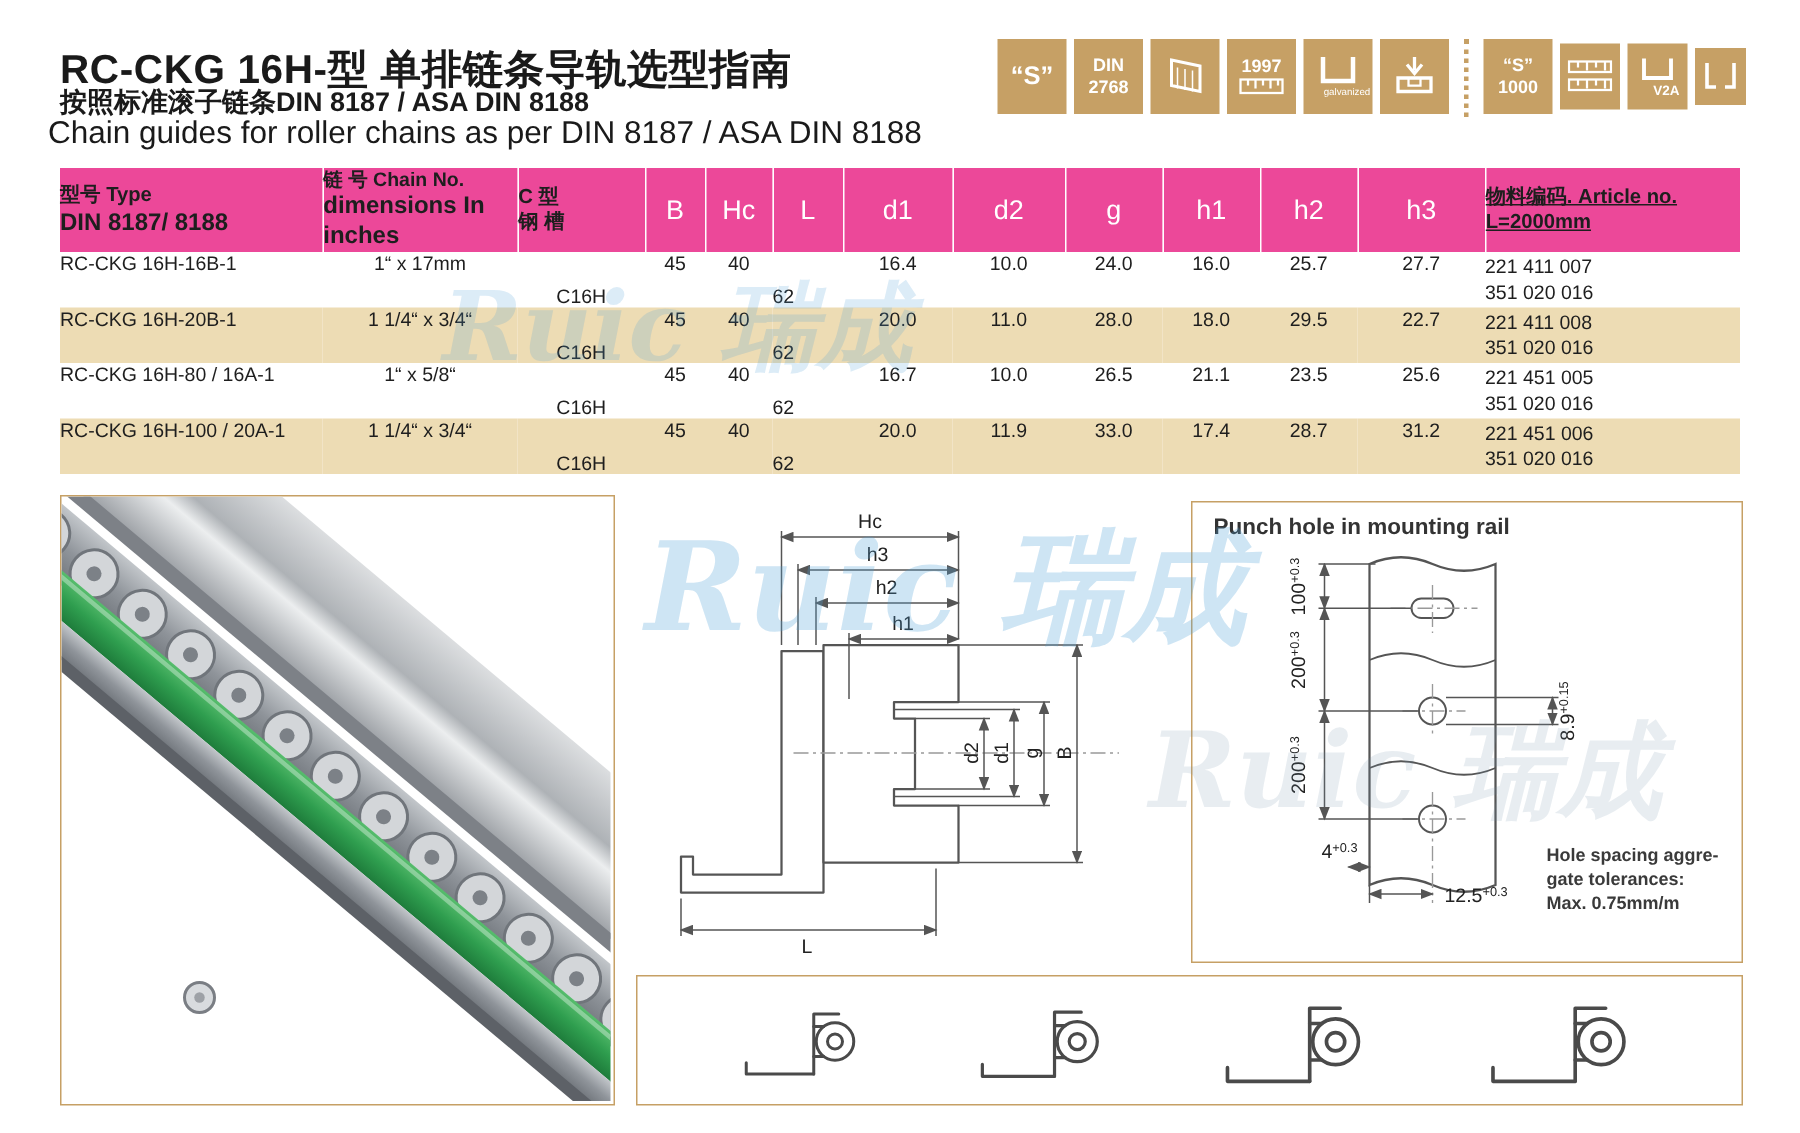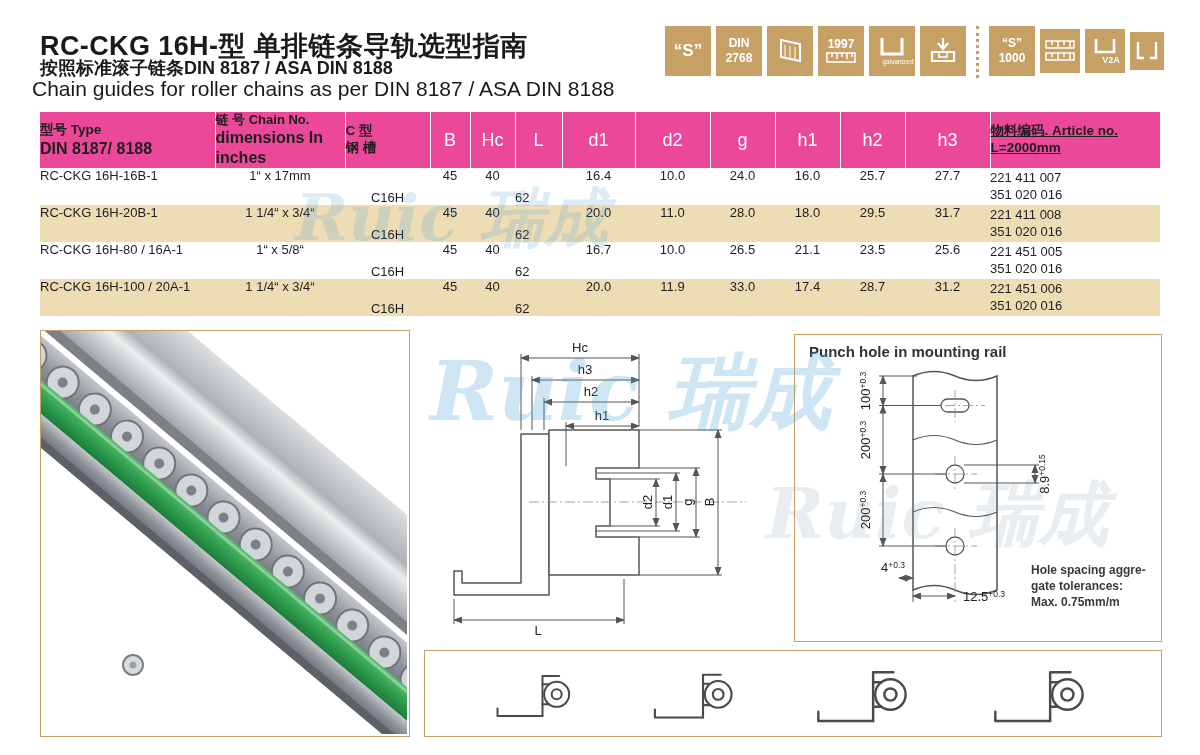--- a/index.html
+++ b/index.html
@@ -219,21 +219,21 @@
         <td class="c-chain">1 1/4“ x 3/4“</td>
         <td class="c-prof">C16H</td>
         <td class="c-top">45</td>
         <td class="c-top">40</td>
         <td class="c-bot">62</td>
         <td class="c-top">20.0</td>
         <td class="c-top">11.0</td>
         <td class="c-top">28.0</td>
         <td class="c-top">18.0</td>
         <td class="c-top">29.5</td>
-        <td class="c-top">31.7</td>
+        <td class="c-top">22.7</td>
         <td class="c-art">
           <div>221 411 008</div>
             <div>351 020 016</div>
         </td>
       </tr>
       <tr>
         <td class="c-type">RC-CKG 16H-80 / 16A-1</td>
         <td class="c-chain">1“ x 5/8“</td>
         <td class="c-prof">C16H</td>
         <td class="c-top">45</td>

